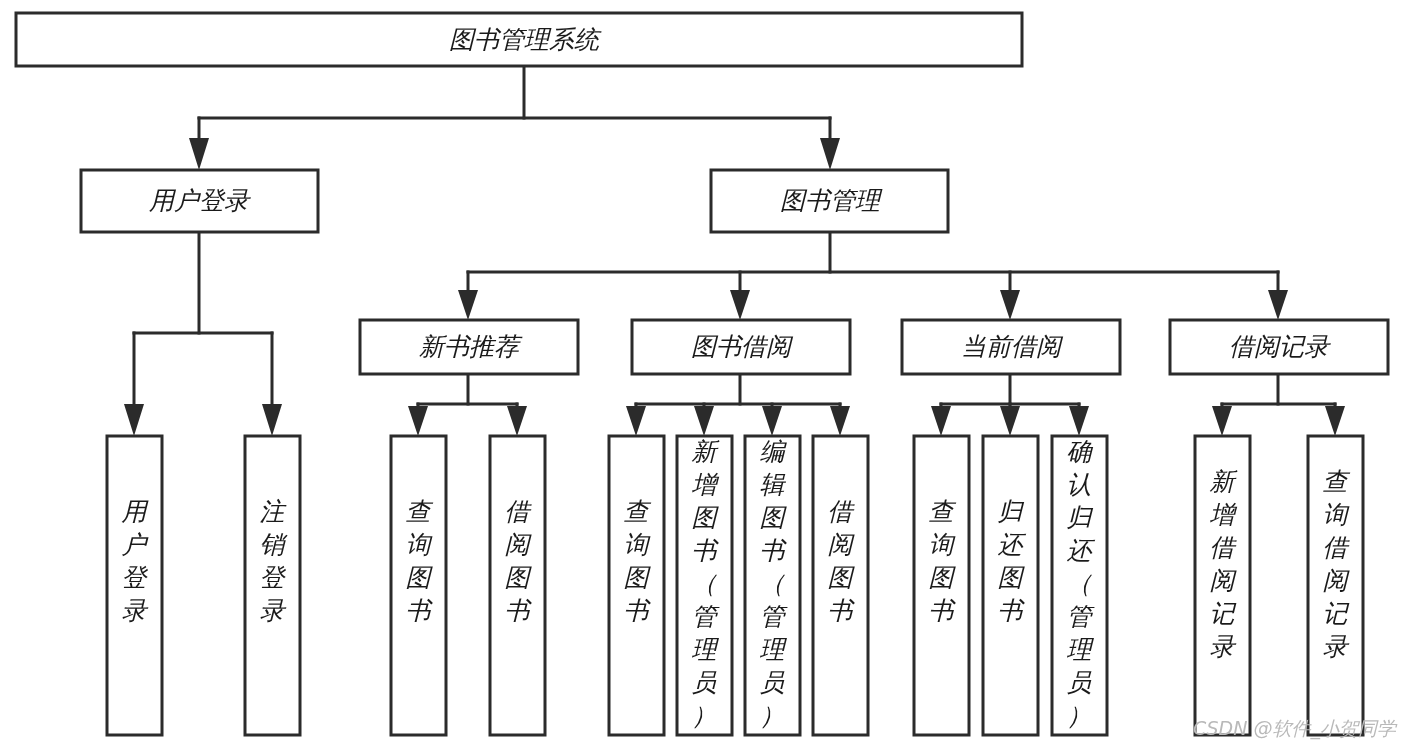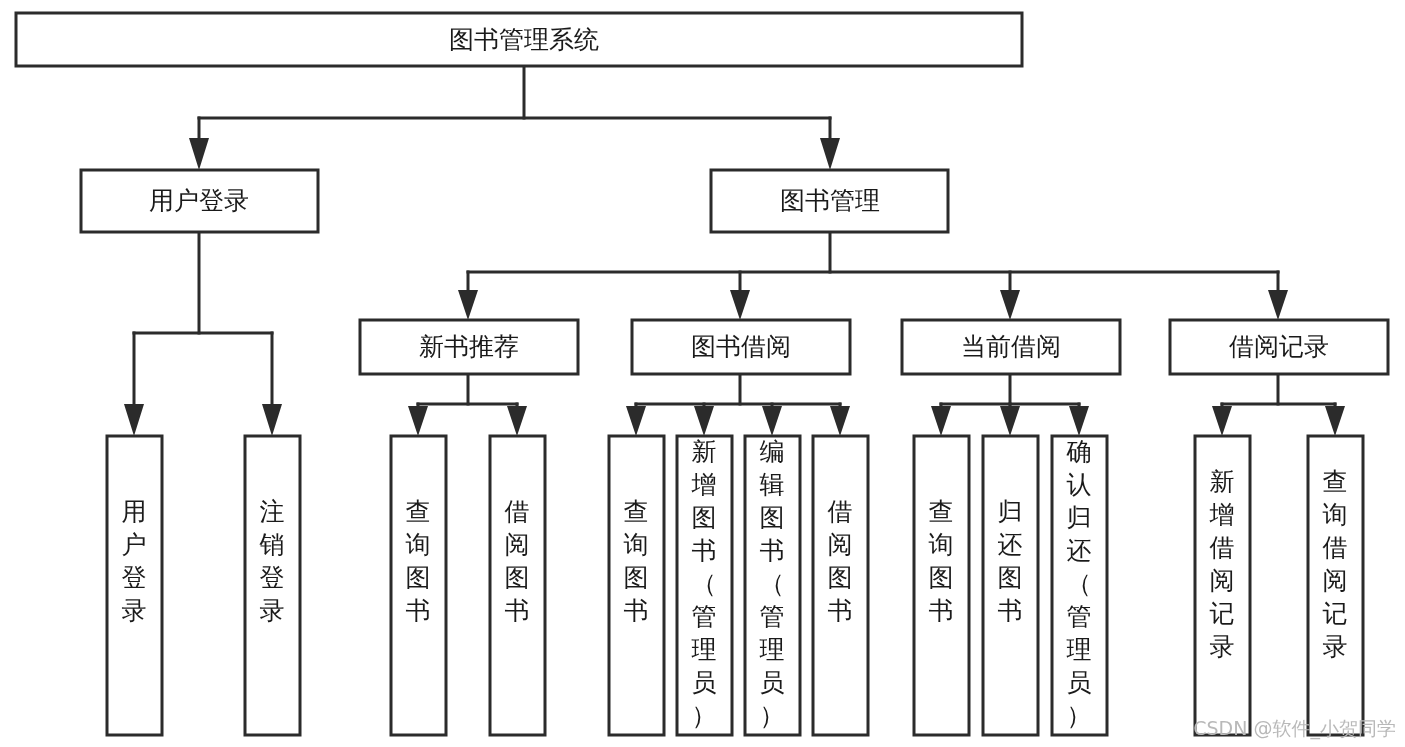--- a/index.html
+++ b/index.html
@@ -13,20 +13,21 @@
     position: relative;
     overflow: hidden;
     font-family: "DejaVu Sans", "Liberation Sans", sans-serif;
   }
   #diagram-root {
     position: absolute;
     top: 0;
     left: 0;
     width: 1405px;
     height: 747px;
+    font-style: italic;
   }
   svg.diagram {
     display: block;
     width: 1405px;
     height: 747px;
   }
   .node-box {
     fill: #ffffff;
     stroke: #2b2b2b;
     stroke-width: 3;

